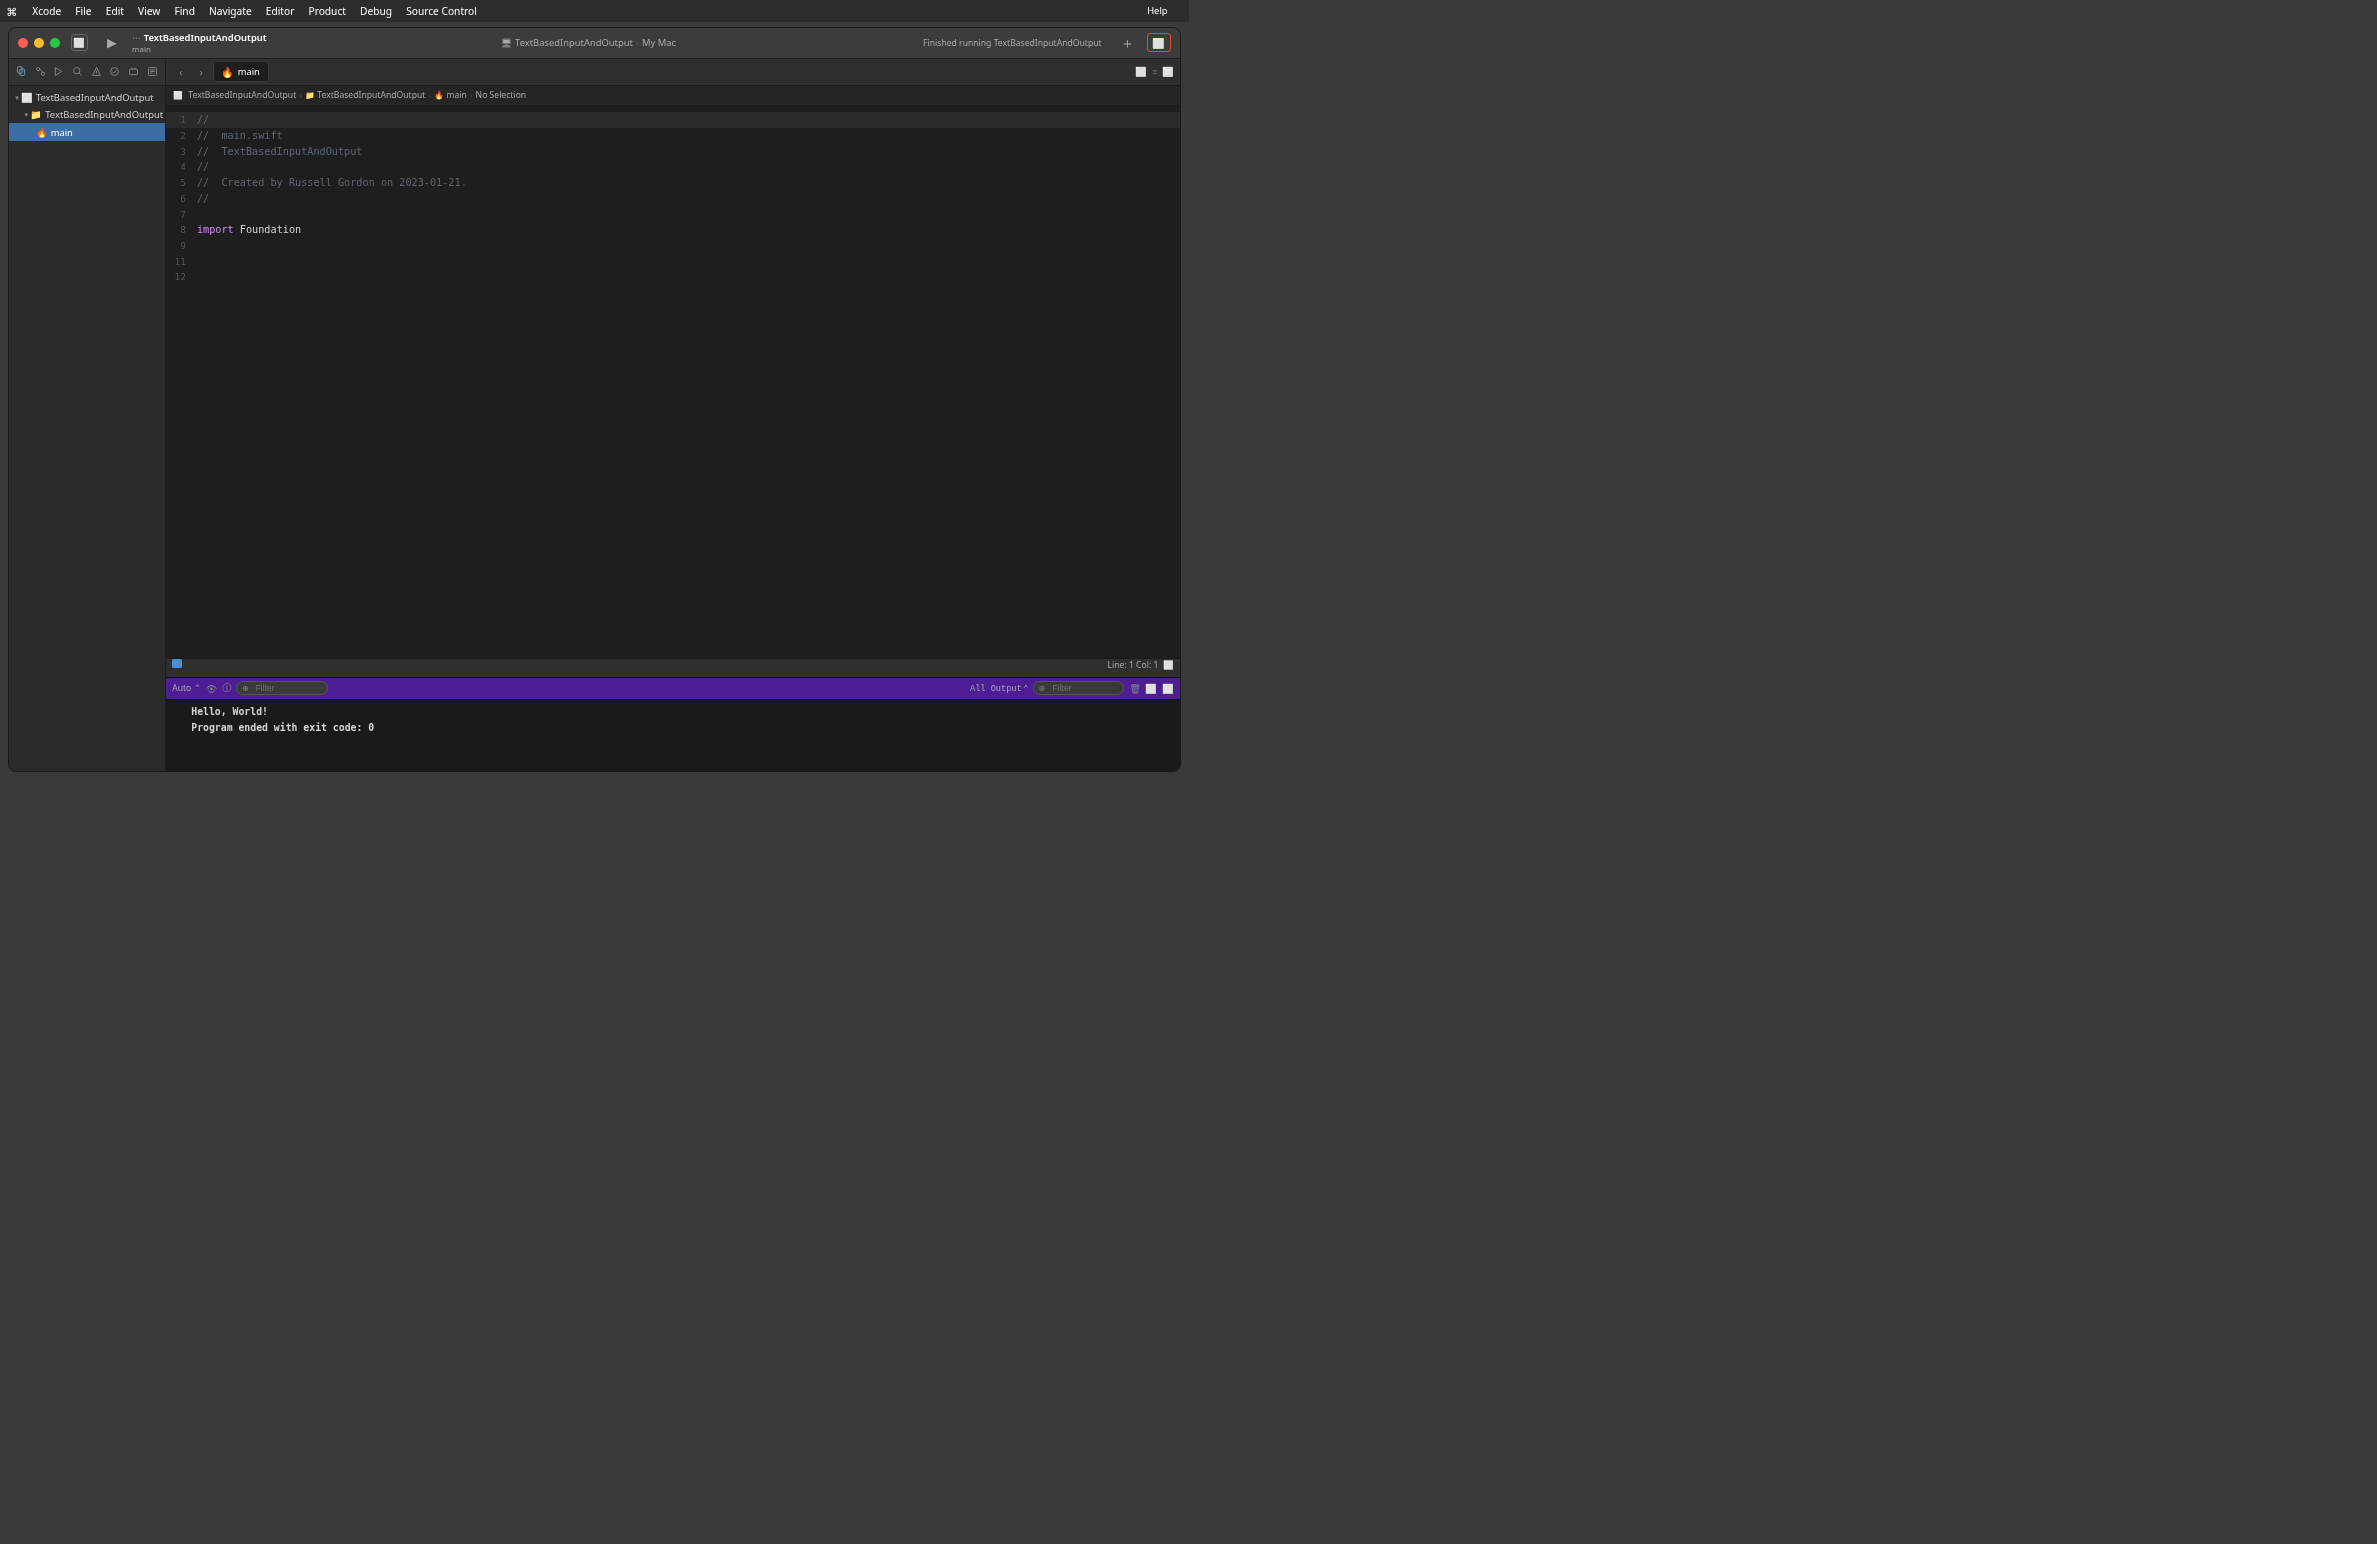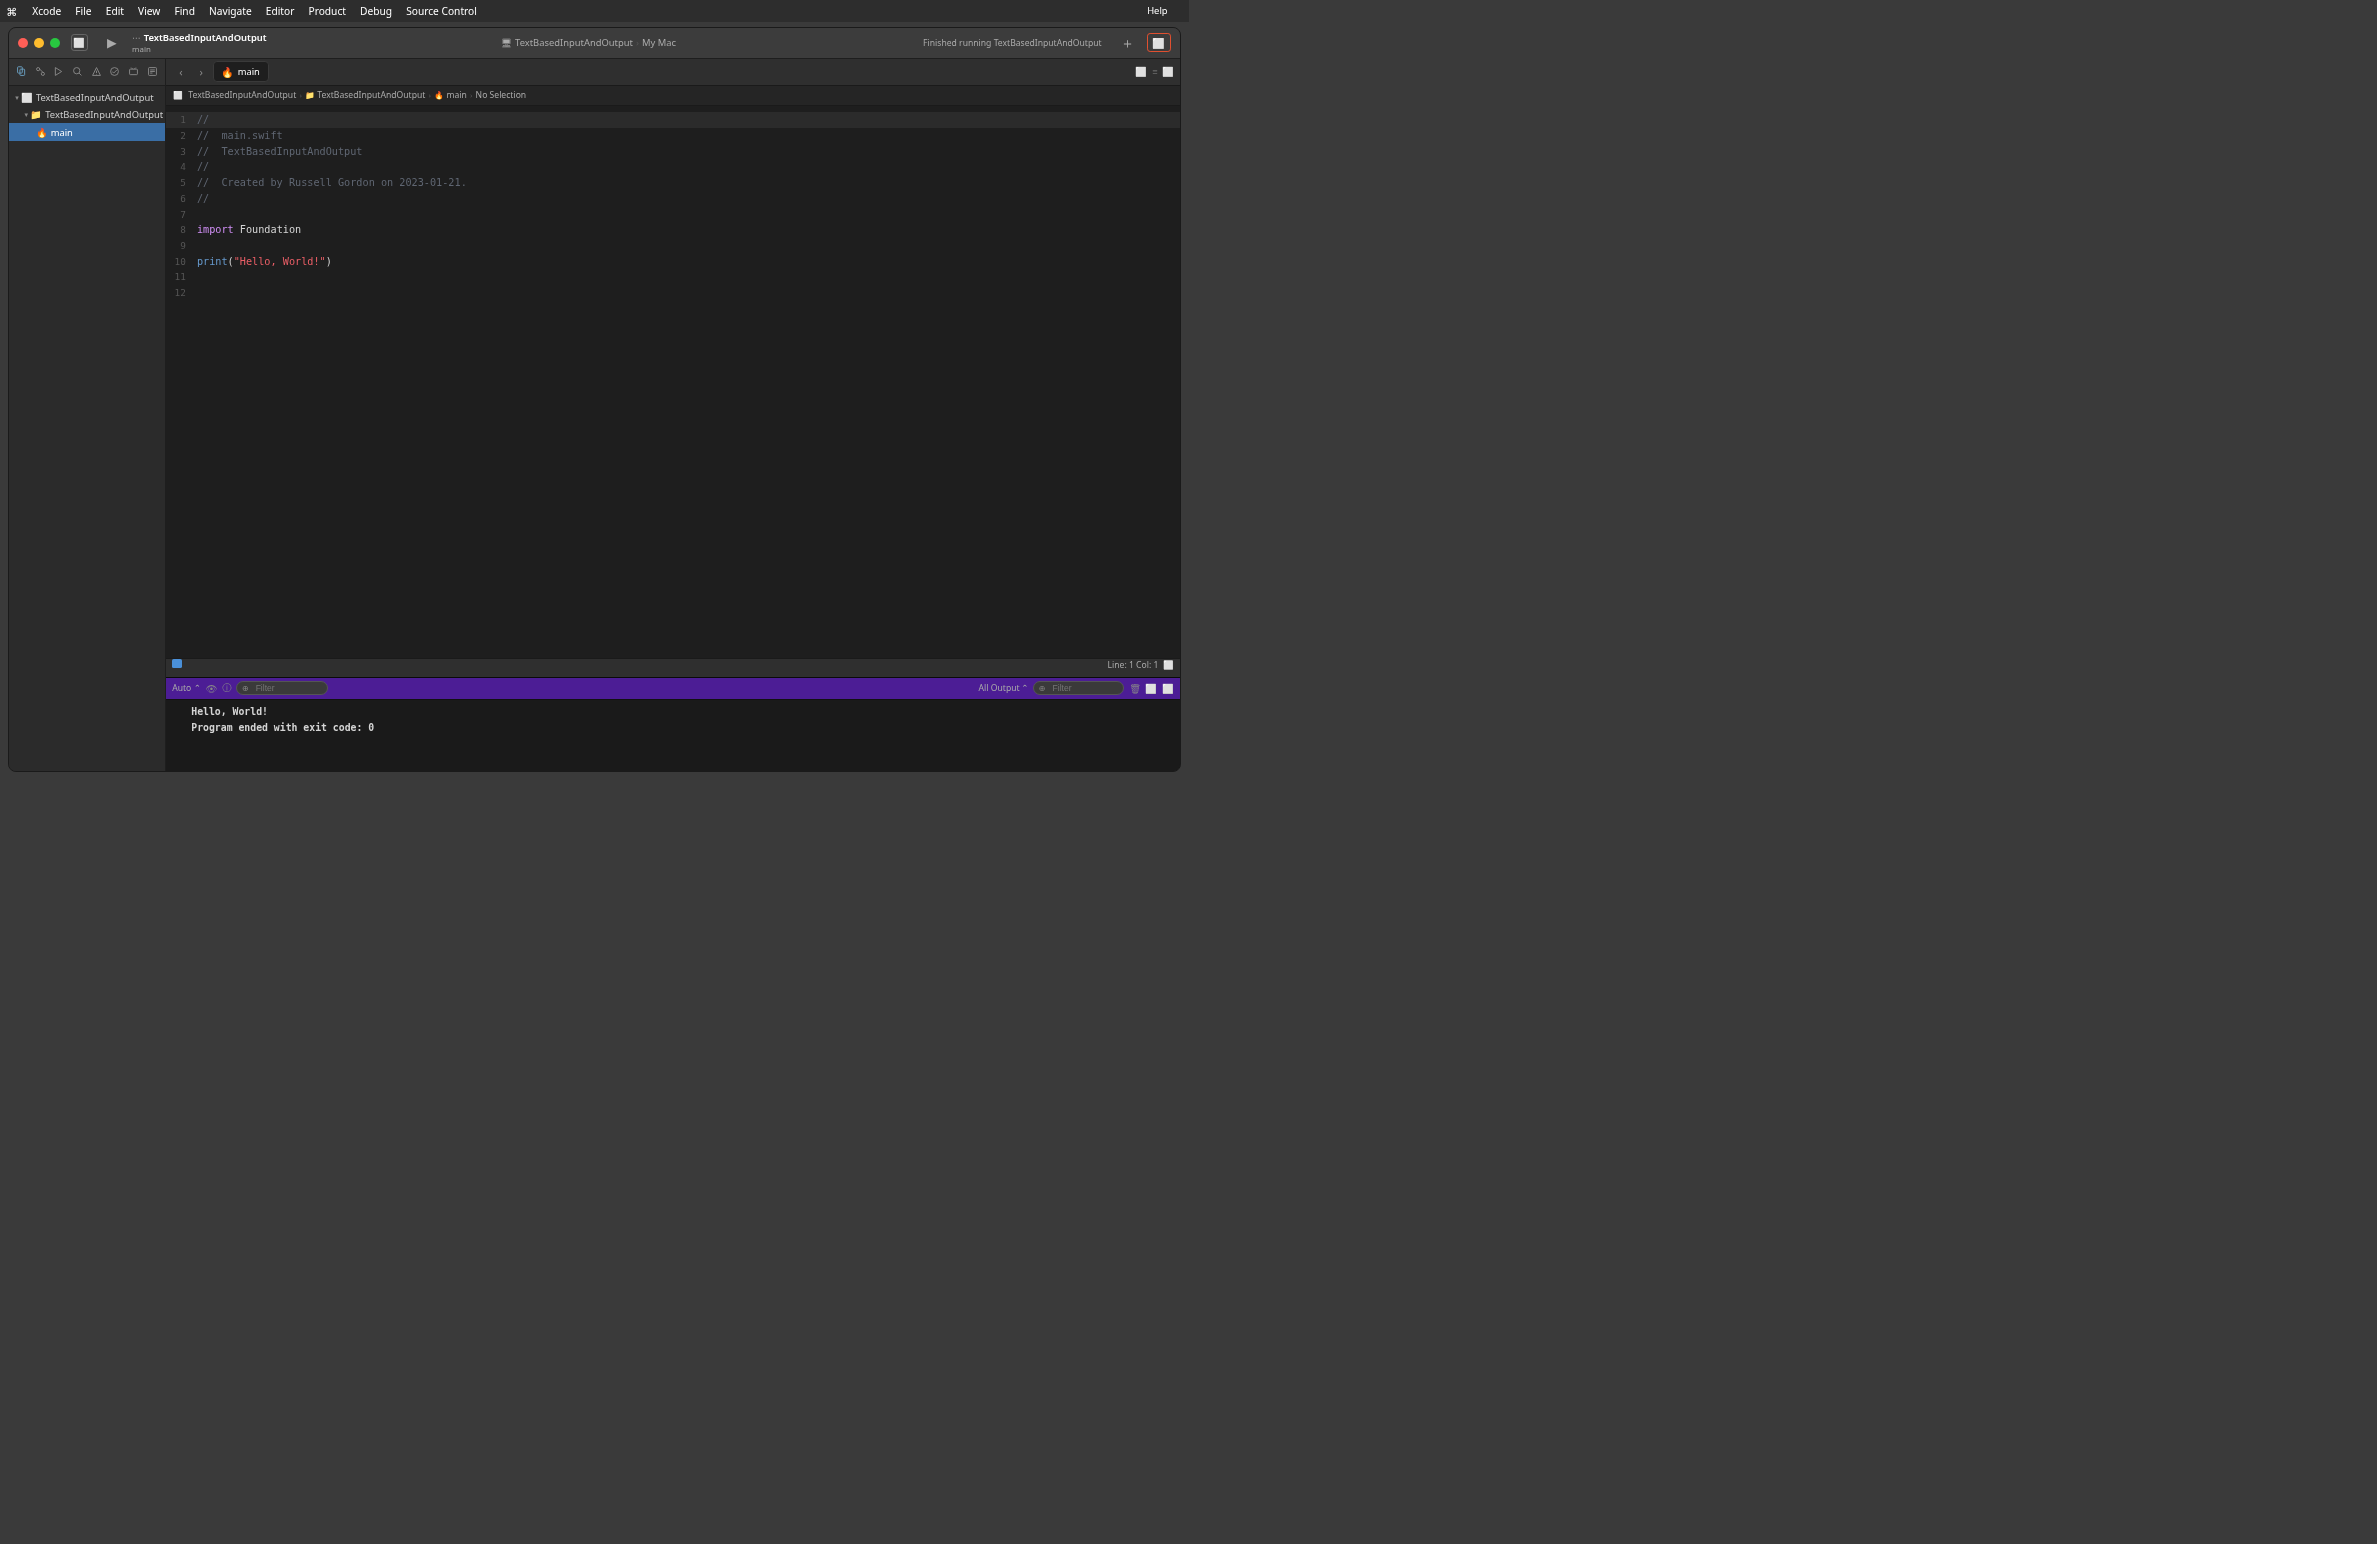--- a/index.html
+++ b/index.html
@@ -530,24 +530,20 @@
         </div>
         <div class="code-line">
           <span class="line-num">8</span>
           <span class="line-content"><span class="kw-pink">import</span><span style="color:#d4d4d4"> Foundation</span></span>
         </div>
         <div class="code-line">
           <span class="line-num">9</span>
           <span class="line-content"> </span>
         </div>
         <div class="code-line">
-          <span class="line-num">10</span>
-          <span class="line-content"><span class="kw-blue">print</span><span style="color:#d4d4d4">(</span><span class="kw-red">"Hello, World!"</span><span style="color:#d4d4d4">)</span></span>
-        </div>
-        <div class="code-line">
           <span class="line-num">11</span>
           <span class="line-content"> </span>
         </div>
         <div class="code-line">
           <span class="line-num">12</span>
           <span class="line-content"> </span>
         </div>
       </div>
 
       <div class="status-bar">
@@ -563,21 +559,21 @@
             <span>Auto</span>
             <span>⌃</span>
           </span>
           <span class="output-icon-btn">👁</span>
           <span class="output-icon-btn">ⓘ</span>
           <span style="display:flex;align-items:center;background:#3a3a3a;border:0.8px solid #555;border-radius:7.9px;height:14px;padding:0 4.7px;gap:2.4px;">
             <span style="font-size:7.9px;color:#888">⊕</span>
             <input class="output-filter" style="width: 71px; background: transparent; border: none;" placeholder="Filter">
           </span>
           <div class="output-spacer"></div>
-          <span style="font-size:8.6px;color:#aaa;display:flex;align-items:flex-start;gap:1.6px;">
+          <span style="font-size:8.6px;color:#aaa;display:flex;align-items:flex-end;gap:1.6px;font-family:Liberation Mono, monospace;">
             <span>All Output</span>
             <span>⌃</span>
           </span>
           <span style="display:flex;align-items:center;background:#3a3a3a;border:0.8px solid #555;border-radius:7.9px;height:14px;padding:0 4.7px;gap:2.4px;">
             <span style="font-size:7.9px;color:#888">⊕</span>
             <input class="output-filter" style="width: 71px; background: transparent; border: none;" placeholder="Filter">
           </span>
           <span class="output-icon-btn">🗑</span>
           <span class="output-icon-btn" style="color:#4a90d9">⬜</span>
           <span class="output-icon-btn" style="color:#4a90d9">⬜</span>

